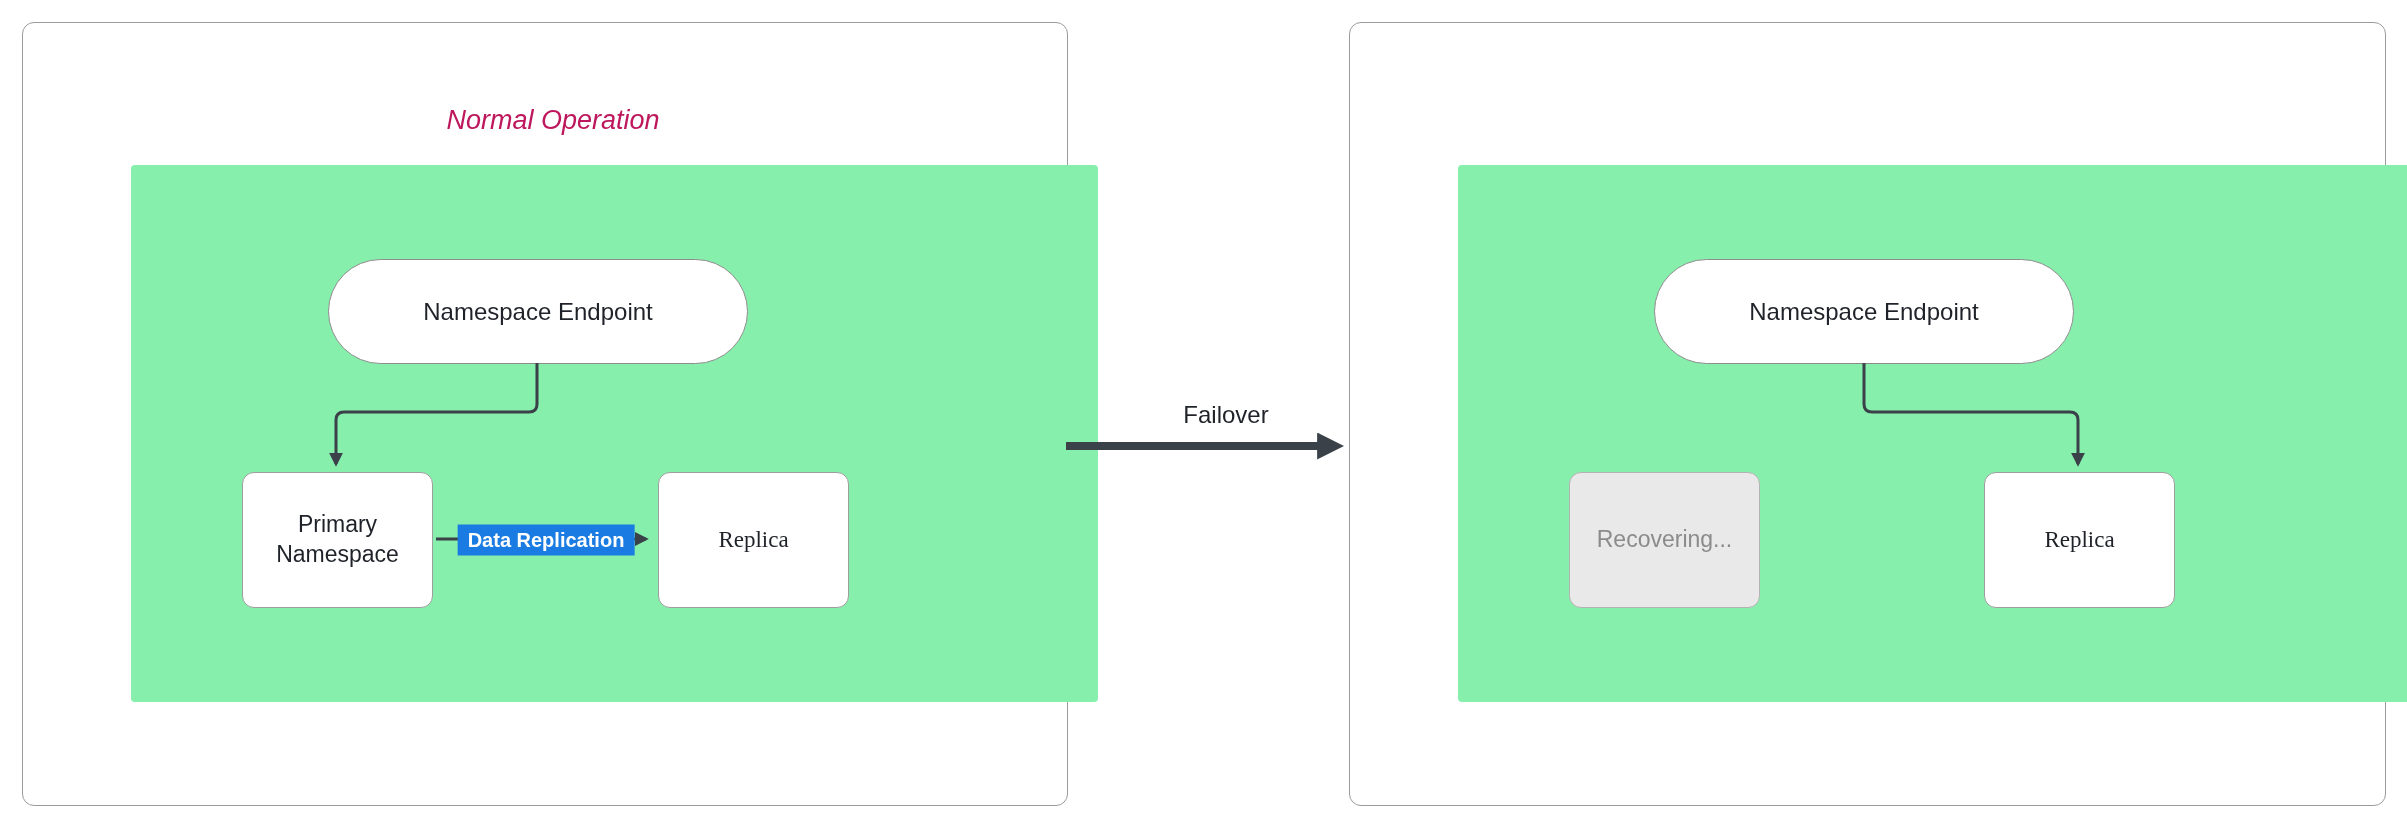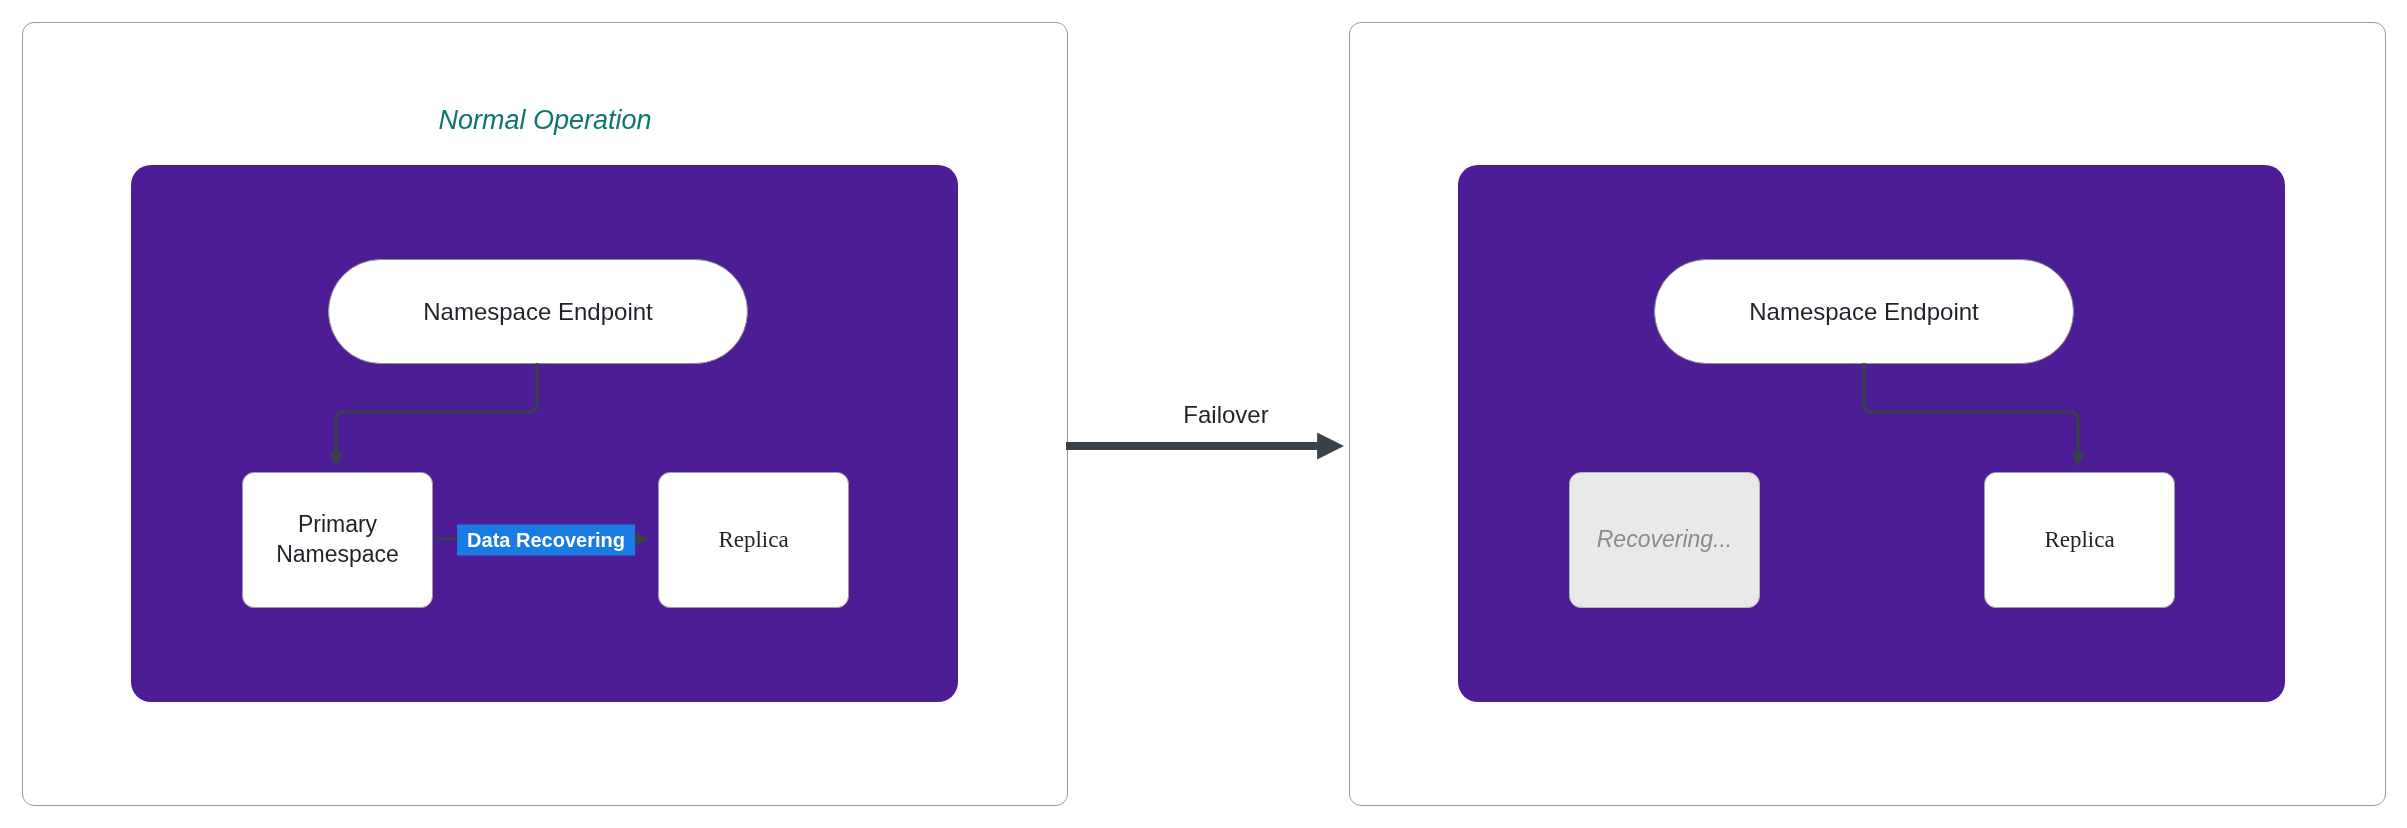--- a/index.html
+++ b/index.html
@@ -19,33 +19,33 @@
     background: #ffffff;
     border: 1px solid #9b9b9b;
     border-radius: 12px;
     box-sizing: border-box;
   }
   #panel-normal { left: 22px; top: 22px; width: 1046px; height: 784px; }
   #panel-after  { left: 1349px; top: 22px; width: 1037px; height: 784px; }
 
   .panel-title {
     position: absolute;
-    top: 82px; left: 0; width: 100%;
+    top: 82px; left: 8px; width: 100%;
     text-align: center;
     font-style: italic;
     font-size: 27px;
-    color: #0f766e;
+    color: #be185d;
   }
 
   .blue-box {
     position: absolute;
     left: 108px; top: 142px;
-    width: 827px; height: 537px;
-    background: #4c1d95;
-    border-radius: 20px;
+    width: 967px; height: 537px;
+    background: #86efac;
+    border-radius: 4px;
   }
 
   .pill {
     position: absolute;
     top: 94px; height: 105px; width: 420px;
     background: #ffffff;
     border: 1px solid #8c8c8c;
     border-radius: 60px;
     display: flex; align-items: center; justify-content: center;
     font-size: 24px;
@@ -67,21 +67,20 @@
     padding: 0 12px;
     box-sizing: border-box;
   }
   .node.n-left  { left: 111px; }
   .node.n-right { left: 527px; font-family: Liberation Serif, serif; }
   #panel-after .node.n-right { left: 526px; }
   .node.gray {
     background: #e9e9e9;
     border-color: #b3b3b3;
     color: #8b8b8b;
-    font-style: italic;
   }
 
   .edge-label {
     position: absolute;
     left: 415px; top: 375px;
     transform: translate(-50%, -50%);
     background: #1a7ce2;
     color: #ffffff;
     font-weight: bold;
     font-size: 20px;
@@ -132,21 +131,21 @@
     <div class="blue-box">
       <div class="pill">
         <span>Namespace Endpoint</span>
       </div>
       <div class="node n-left">
         <span>Primary Namespace</span>
       </div>
       <div class="node n-right">
         <span>Replica</span>
       </div>
-      <div class="edge-label">Data Recovering</div>
+      <div class="edge-label">Data Replication</div>
     </div>
   </section>
 
   <section class="panel" id="panel-after">
     <div class="blue-box">
       <div class="pill">
         <span>Namespace Endpoint</span>
       </div>
       <div class="node n-left gray">
         <span>Recovering...</span>

